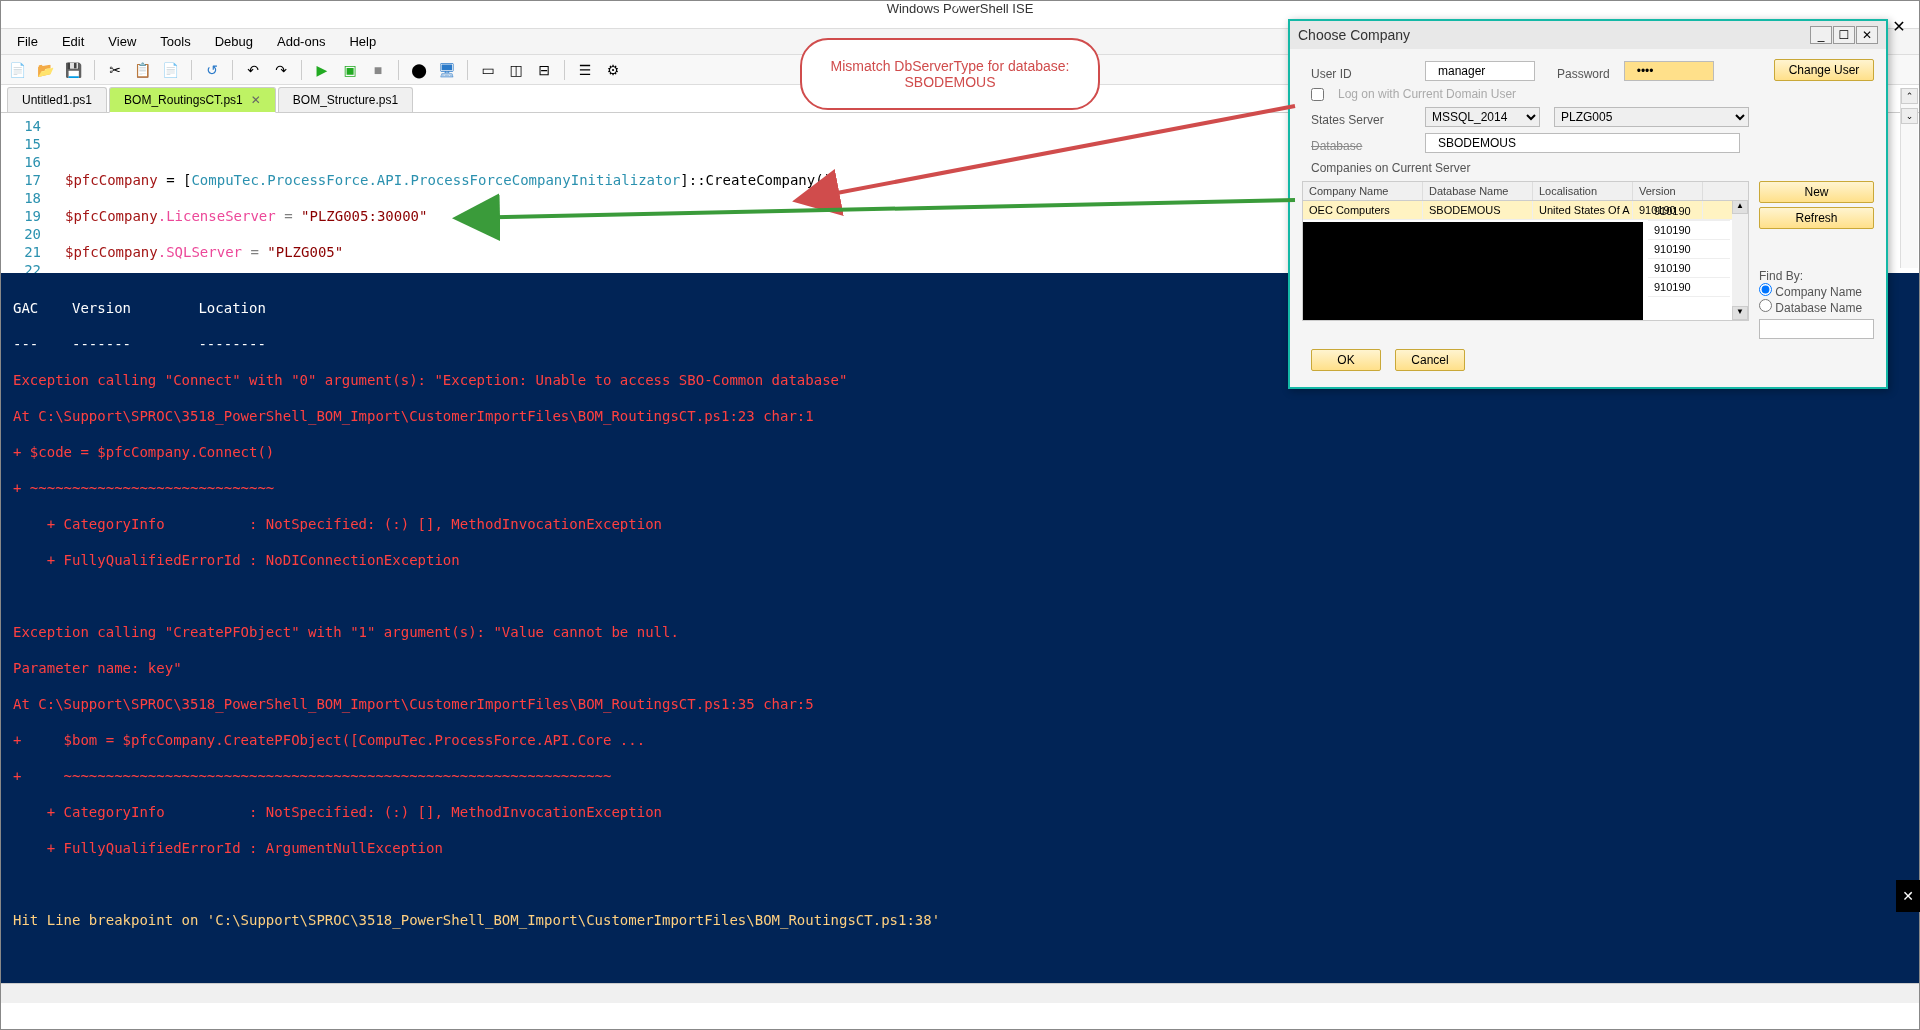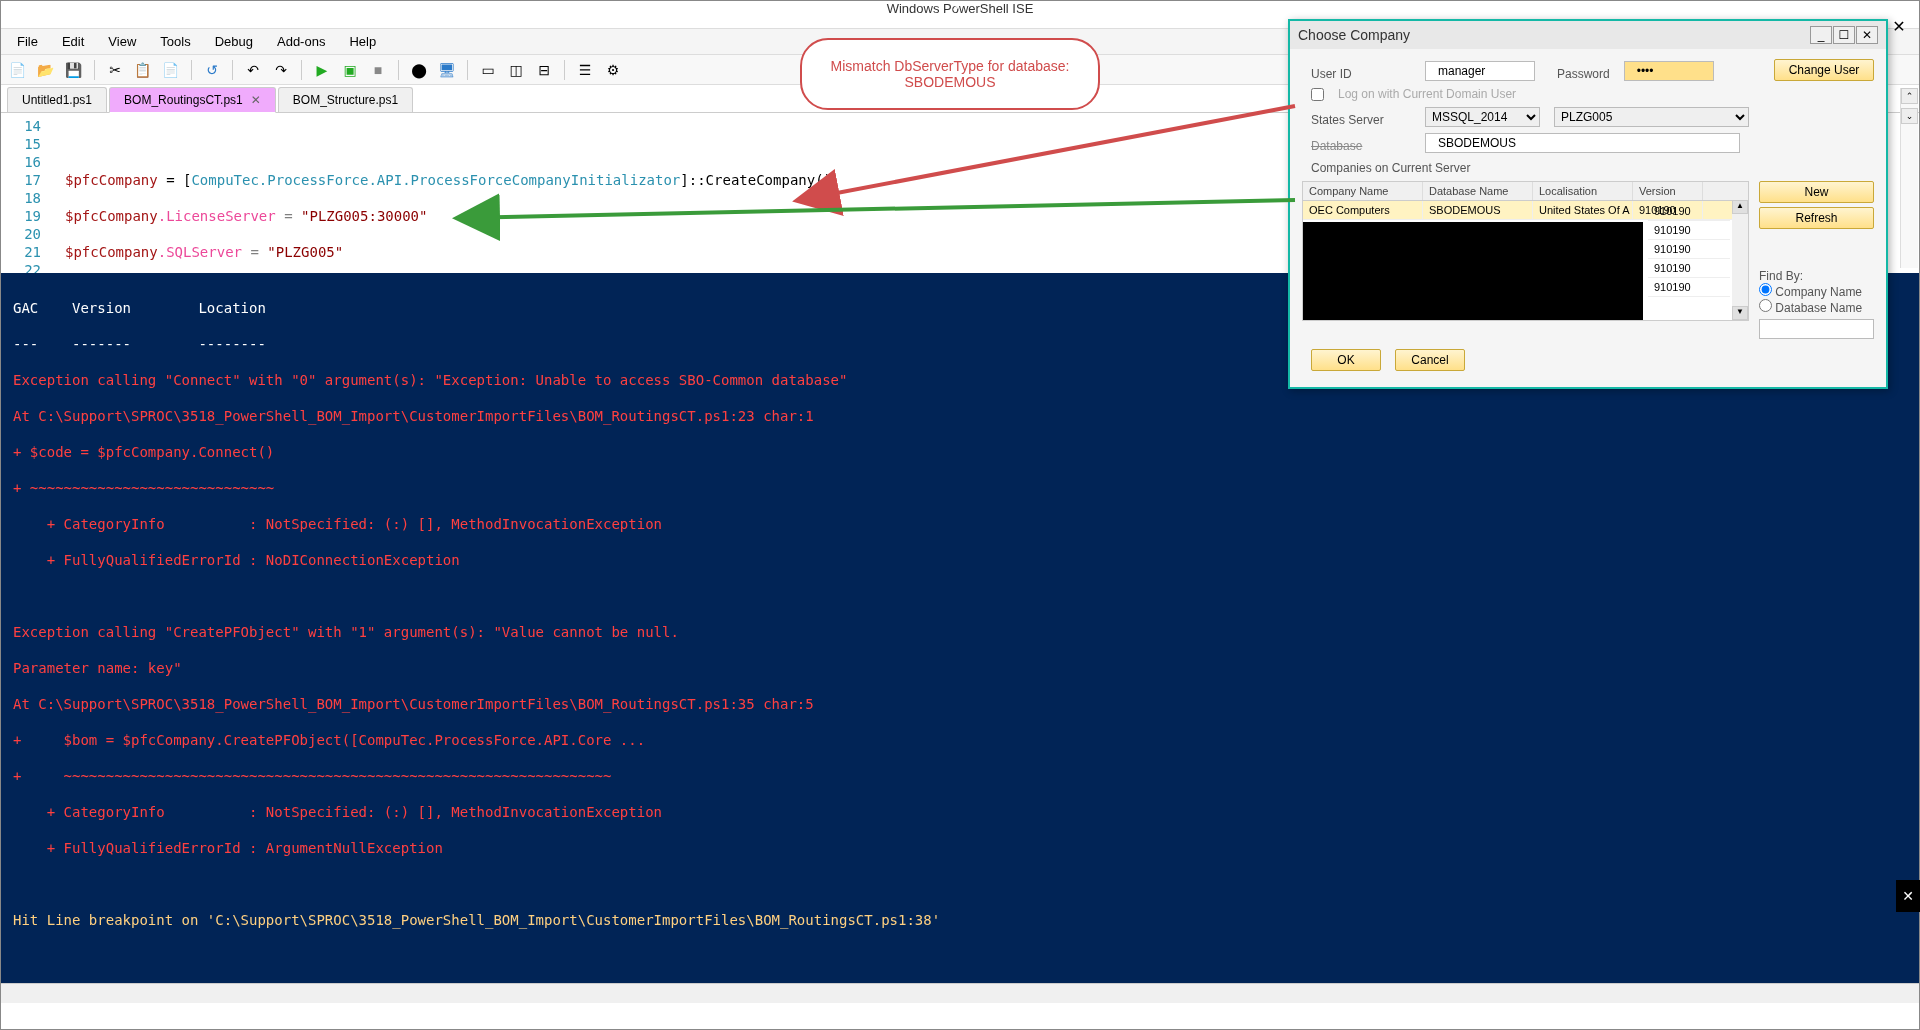--- a/index.html
+++ b/index.html
@@ -17,21 +17,21 @@
 
 .menubar { height: 26px; background: #f5f5f5; border-bottom: 1px solid #ddd; display: flex; align-items: center; padding: 0 6px; gap: 4px; }
 .menubar span { padding: 3px 10px; cursor: pointer; font-size: 13px; }
 
 .toolbar { height: 30px; background: #f8f8f8; border-bottom: 1px solid #ddd; display: flex; align-items: center; padding: 0 6px; gap: 6px; }
 .toolbar .tb-btn { width: 22px; height: 22px; display: inline-flex; align-items: center; justify-content: center; cursor: pointer; font-size: 14px; border-radius: 2px; }
 .toolbar .sep { width: 1px; height: 20px; background: #ccc; margin: 0 3px; }
 
 .tabs { height: 28px; background: #fff; border-bottom: 1px solid #ccc; display: flex; align-items: flex-end; padding-left: 6px; }
 .tab { padding: 5px 14px; border: 1px solid #ccc; border-bottom: none; background: #f0f0f0; margin-right: 2px; border-radius: 3px 3px 0 0; cursor: pointer; font-size: 12px; }
-.tab.active { background: #f0abfc; border-bottom: 1px solid #fff; position: relative; top: 1px; }
+.tab.active { background: #bef264; border-bottom: 1px solid #fff; position: relative; top: 1px; }
 .tab .close-x { margin-left: 8px; color: #666; }
 
 .editor { height: 160px; background: #fff; overflow: hidden; display: flex; font-family: Consolas, monospace; font-size: 14px; position: relative; gap: 16px; }
 .gutter { width: 48px; background: #fff; color: #2b91af; text-align: right; padding: 4px 8px 4px 0; line-height: 18px; }
 .code { flex: 1; padding: 4px 0; line-height: 18px; color: #000; white-space: pre; }
 .code .var { color: #a31515; }
 .code .prop { color: #ec4899; }
 .code .eq { color: #808080; }
 .code .type { color: #2b91af; }
 .code .str { color: #8b0000; }

